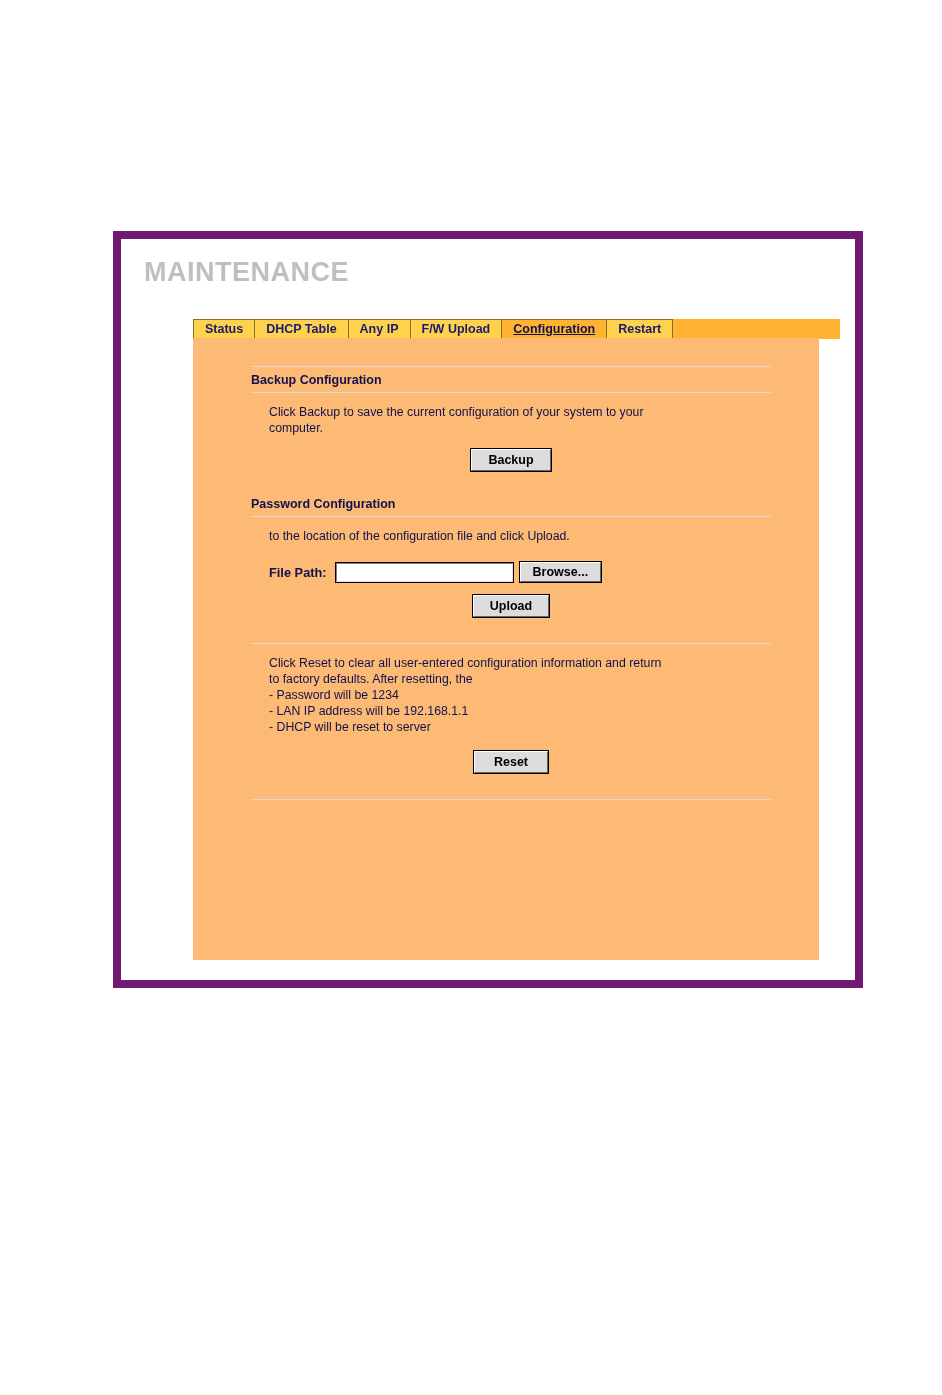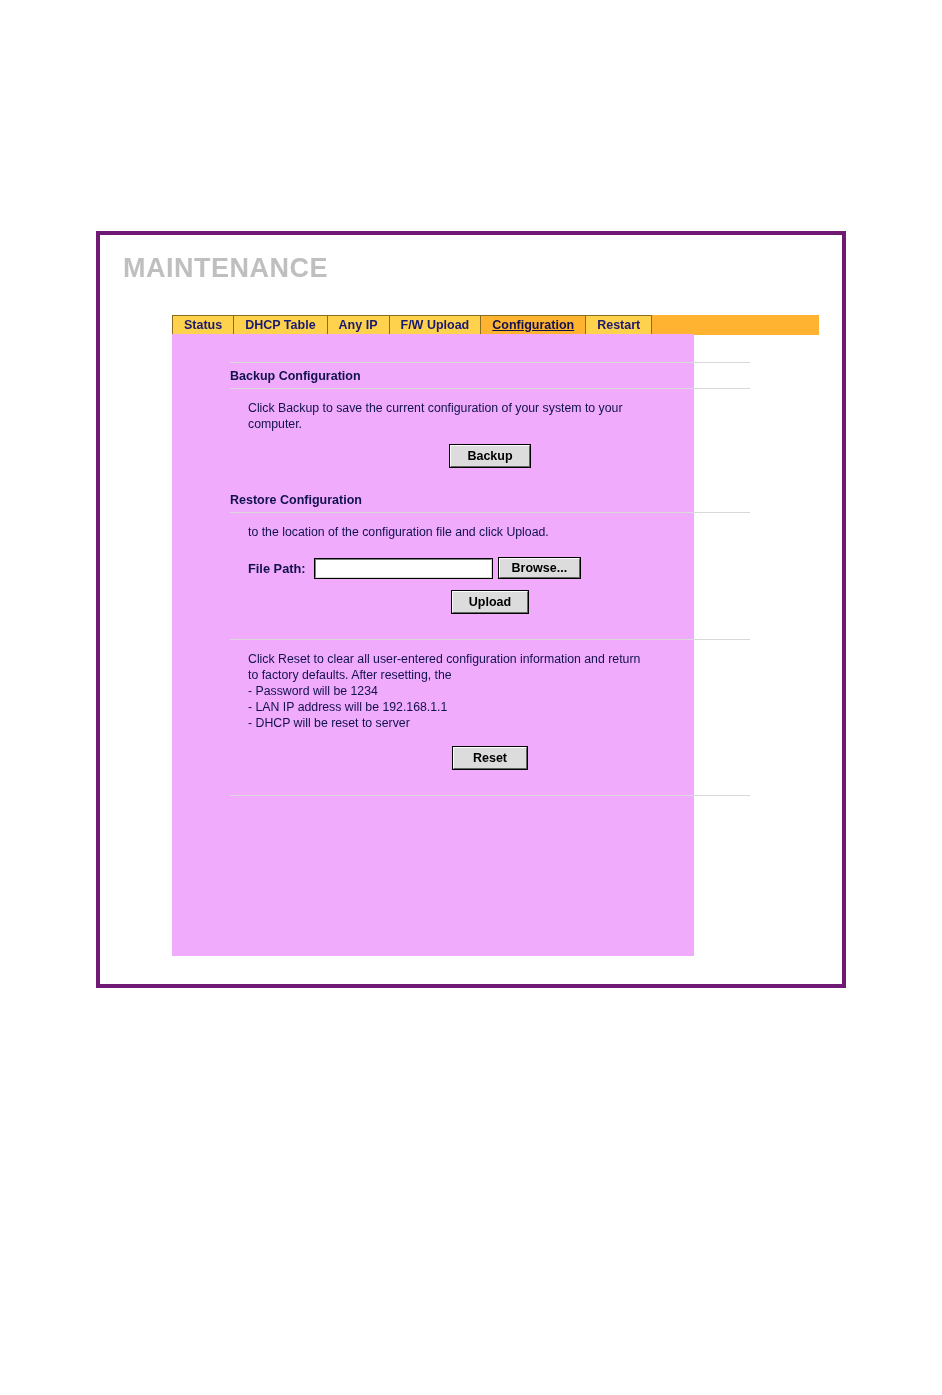--- a/index.html
+++ b/index.html
@@ -11,48 +11,48 @@
     width: 942px;
     height: 1395px;
     font-family: "Liberation Sans", sans-serif;
     position: relative;
     overflow: hidden;
   }
 
   
   .screen-frame {
     position: absolute;
-    left: 96px;
+    left: 113px;
     top: 231px;
     width: 750px;
     height: 757px;
-    border: 4px solid #701a75;
+    border: 8px solid #701a75;
     background: #ffffff;
     box-sizing: border-box;
   }
 
   .page-title {
     position: absolute;
     left: 23px;
     top: 18px;
     font-size: 27px;
     font-weight: bold;
     letter-spacing: 0.5px;
     color: #bfbfbf;
     font-family: "Liberation Sans", sans-serif;
   }
 
   
   .panel {
     position: absolute;
     left: 72px;
     top: 99px;
-    width: 522px;
+    width: 626px;
     height: 622px;
-    background: #f0abfc;
+    background: #fdba74;
     box-sizing: border-box;
   }
 
   
   .tabs {
     position: absolute;
     left: 72px;
     top: 80px;
     width: 647px;
     height: 20px;
@@ -236,21 +236,21 @@
       <div class="para">
         <span class="line">Click Backup to save the current configuration of your system to your</span>
         <span class="line">computer.</span>
       </div>
       <div class="btn-row">
         <div class="btn">Backup</div>
       </div>
 
       <div class="spacer-lg"></div>
 
-      <div class="section-title">Restore Configuration</div>
+      <div class="section-title">Password Configuration</div>
       <div class="rule"></div>
       <div class="para">
         <span class="line">to the location of the configuration file and click Upload.</span>
       </div>
       <div class="file-row">
         <span class="file-label">File Path:</span>
         <input class="file-input" type="text" value="" style="">
         <div class="btn browse-btn">Browse...</div>
       </div>
       <div class="btn-row">

